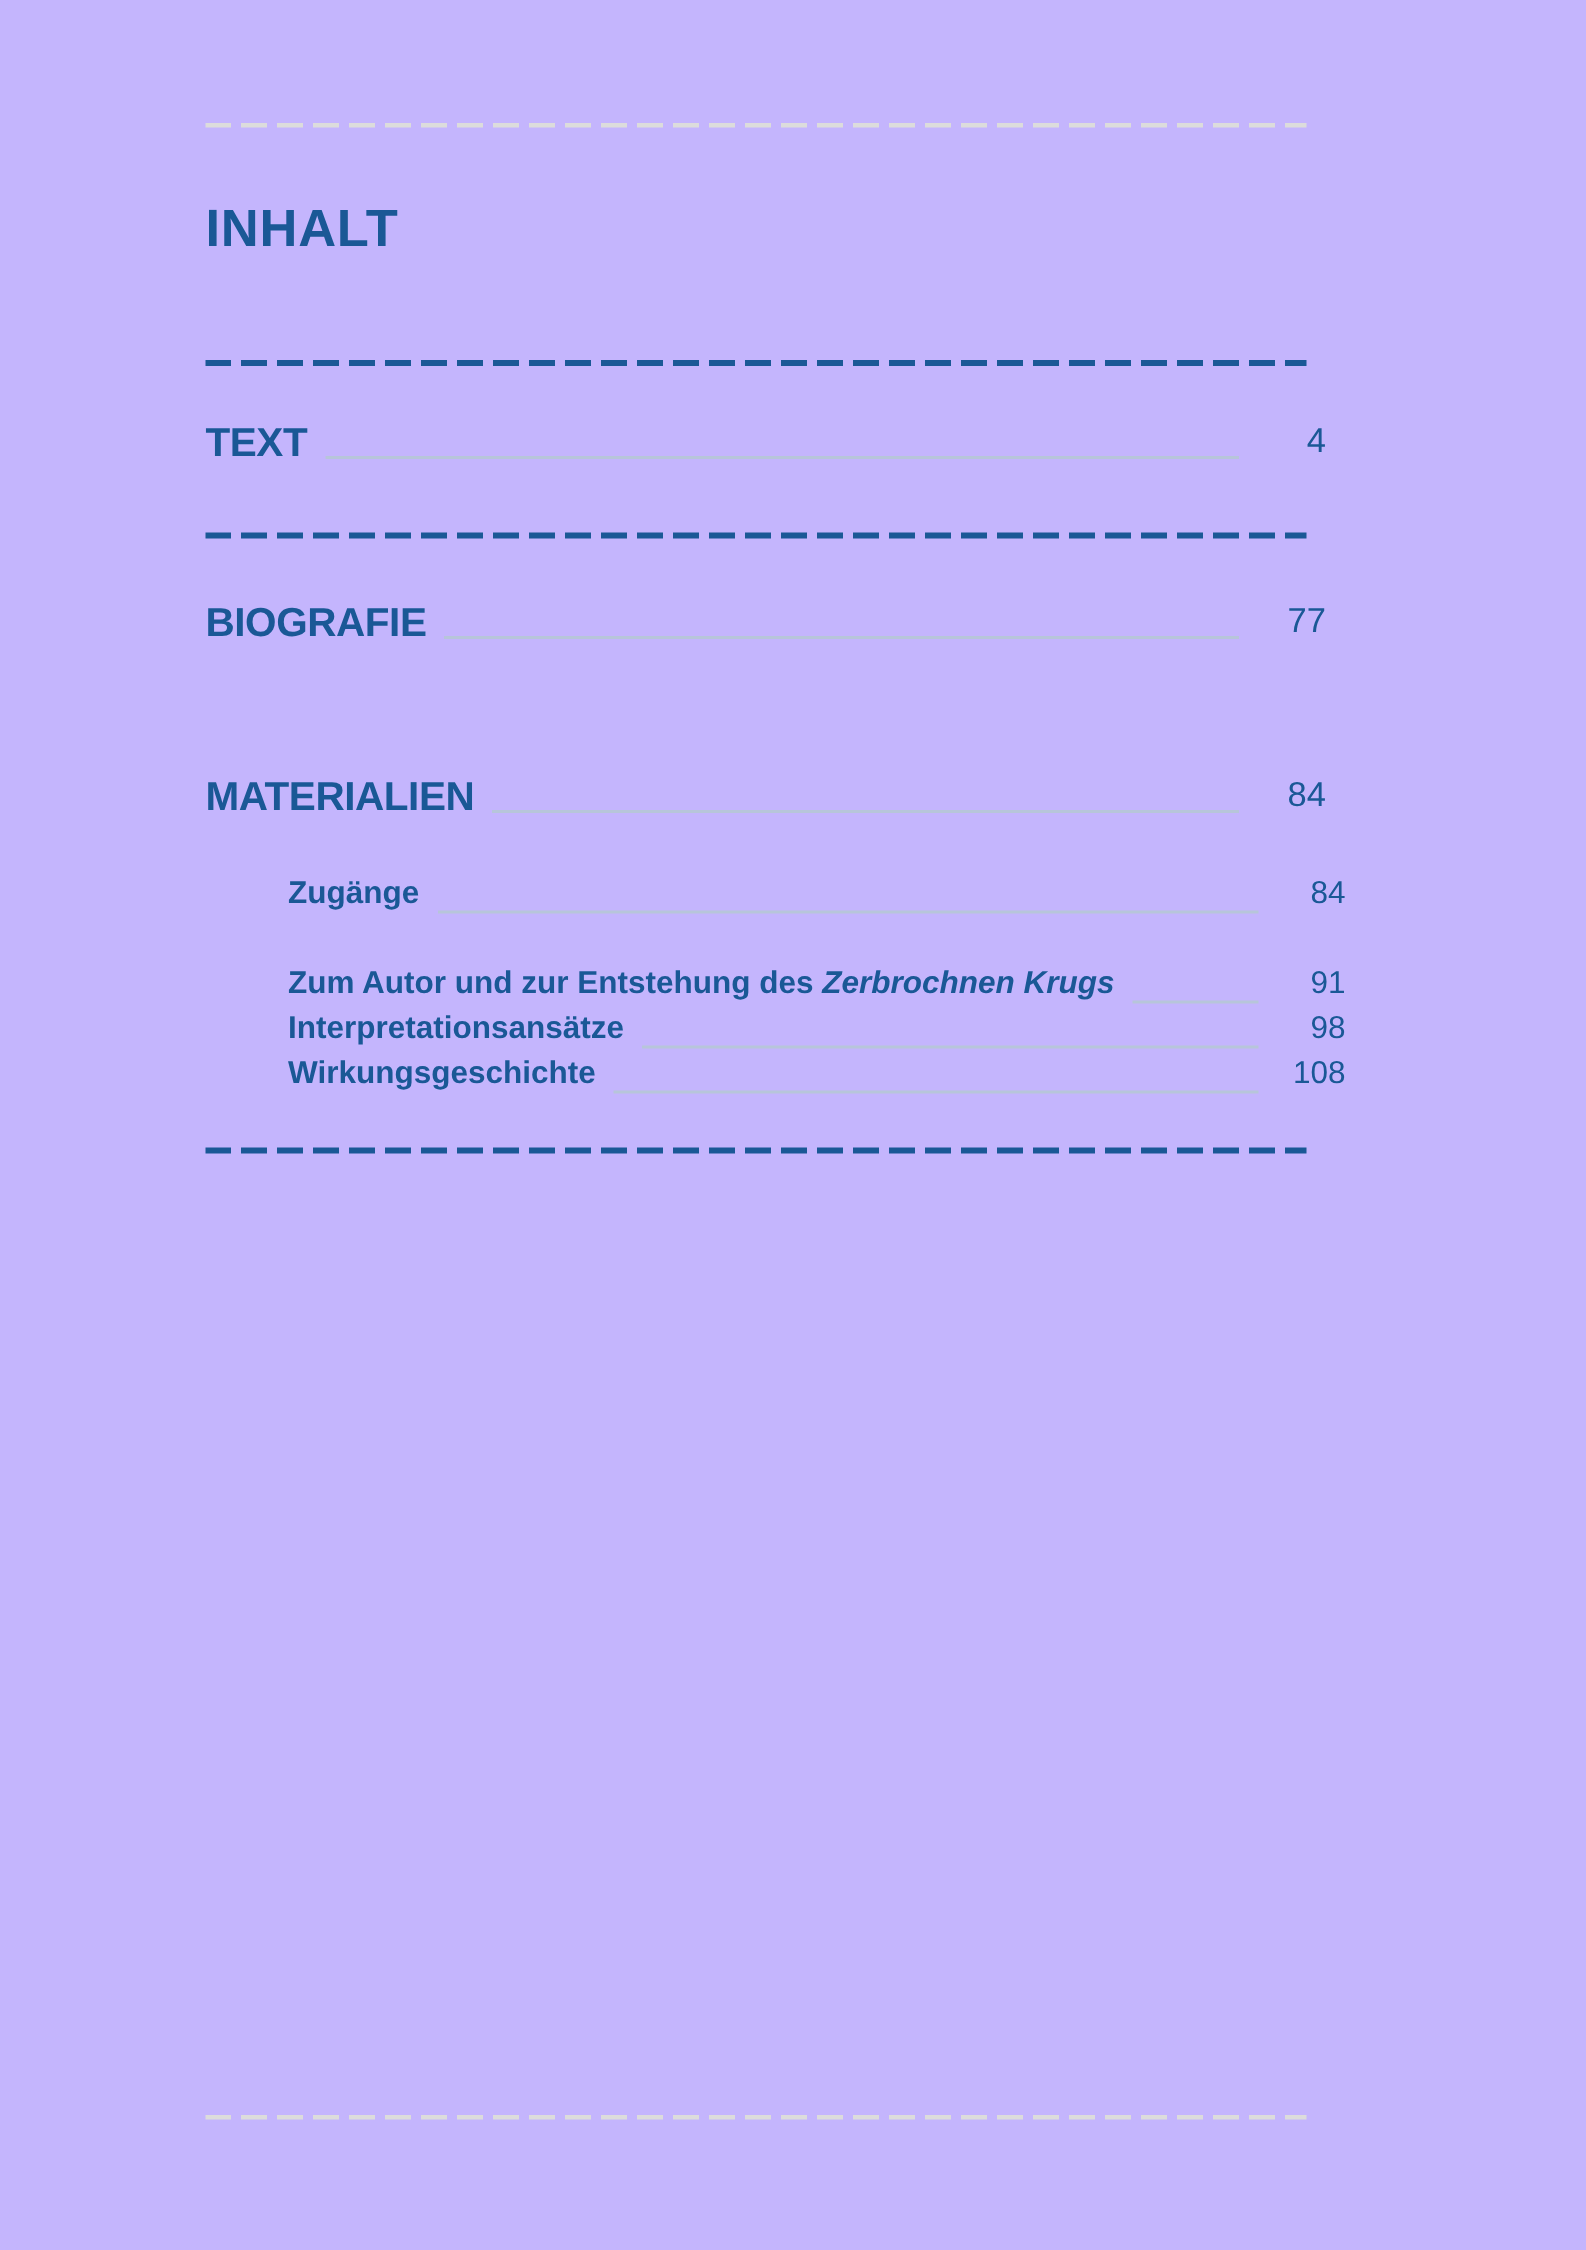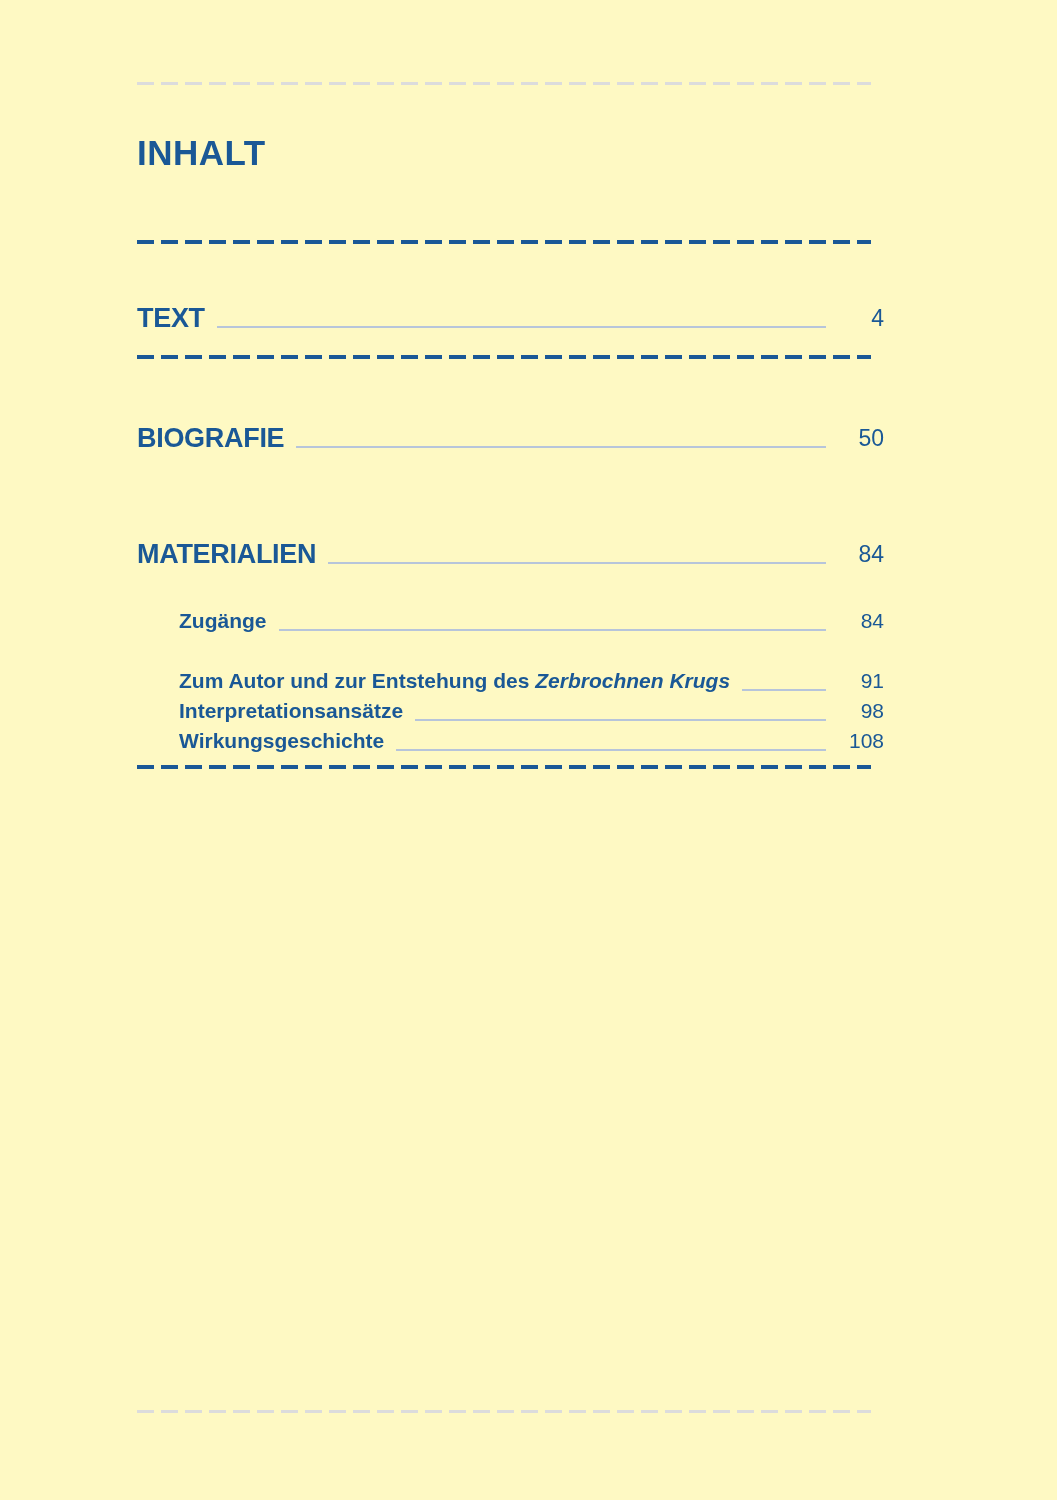--- a/index.html
+++ b/index.html
@@ -5,21 +5,21 @@
   * { margin: 0; padding: 0; box-sizing: border-box; }
   html, body { background: #ffffff; }
   body {
     width: 1057px; height: 1500px;
     position: relative;
     font-family: "Liberation Sans", sans-serif;
     overflow: hidden;
   }
   .page {
     position: absolute; inset: 0;
-    background: #fef9c3;
+    background: #c4b5fd;
   }
   
   .divider {
     position: absolute;
     left: 137px; width: 734px;
   }
   .divider.gray {
     height: 3px;
     background: repeating-linear-gradient(90deg, #dcdcdc 0 17px, transparent 17px 24px);
   }
@@ -41,22 +41,21 @@
     font-weight: bold;
     letter-spacing: 0.5px;
     color: #1a5896;
   }
 
   
   .toc-row {
     position: absolute;
     left: 137px; width: 747px;
     display: flex;
-    align-items: center;
-    margin-top: 22px;
+    align-items: flex-start;
   }
   .toc-row .label {
     flex: 0 0 auto;
     font-weight: bold;
     color: #1a5896;
     white-space: pre-wrap;
   }
   .toc-row .label-italic {
     flex: 0 0 auto;
     font-weight: bold;
@@ -82,21 +81,21 @@
   .toc-row.main  { height: 32px; }
   .toc-row.main .label   { font-size: 27px; letter-spacing: -0.3px; }
   .toc-row.main .pagenum { font-size: 23px; }
   .toc-row.main .leader  { margin-bottom: 6px; }
 
   .row-text        { top: 280px; }
   .row-biografie   { top: 400px; }
   .row-wort        { top: 458px; }
   .row-materialien { top: 516px; }
 
-  .toc-row.sub { height: 30px; left: 179px; width: 705px; }
+  .toc-row.sub { height: 30px; left: 192px; width: 705px; }
   .toc-row.sub .label,
   .toc-row.sub .label-italic { font-size: 21px; }
   .toc-row.sub .pagenum { font-size: 21px; }
   .toc-row.sub .leader  { margin-bottom: 5px; }
 
   .row-sub-0 { top: 584px; }
   .row-sub-1 { top: 614px; }
   .row-sub-2 { top: 644px; }
   .row-sub-3 { top: 674px; }
   .row-sub-4 { top: 704px; }
@@ -116,21 +115,21 @@
     <span class="label">TEXT</span>
     <span class="leader"></span>
     <span class="pagenum">4</span>
   </div>
 
   <div class="divider blue blue-2"></div>
 
   <div class="toc-row main row-biografie">
     <span class="label">BIOGRAFIE</span>
     <span class="leader"></span>
-    <span class="pagenum">50</span>
+    <span class="pagenum">77</span>
   </div>
 
 
   <div class="toc-row main row-materialien">
     <span class="label">MATERIALIEN</span>
     <span class="leader"></span>
     <span class="pagenum">84</span>
   </div>
 
   <div class="toc-row sub row-sub-0">

